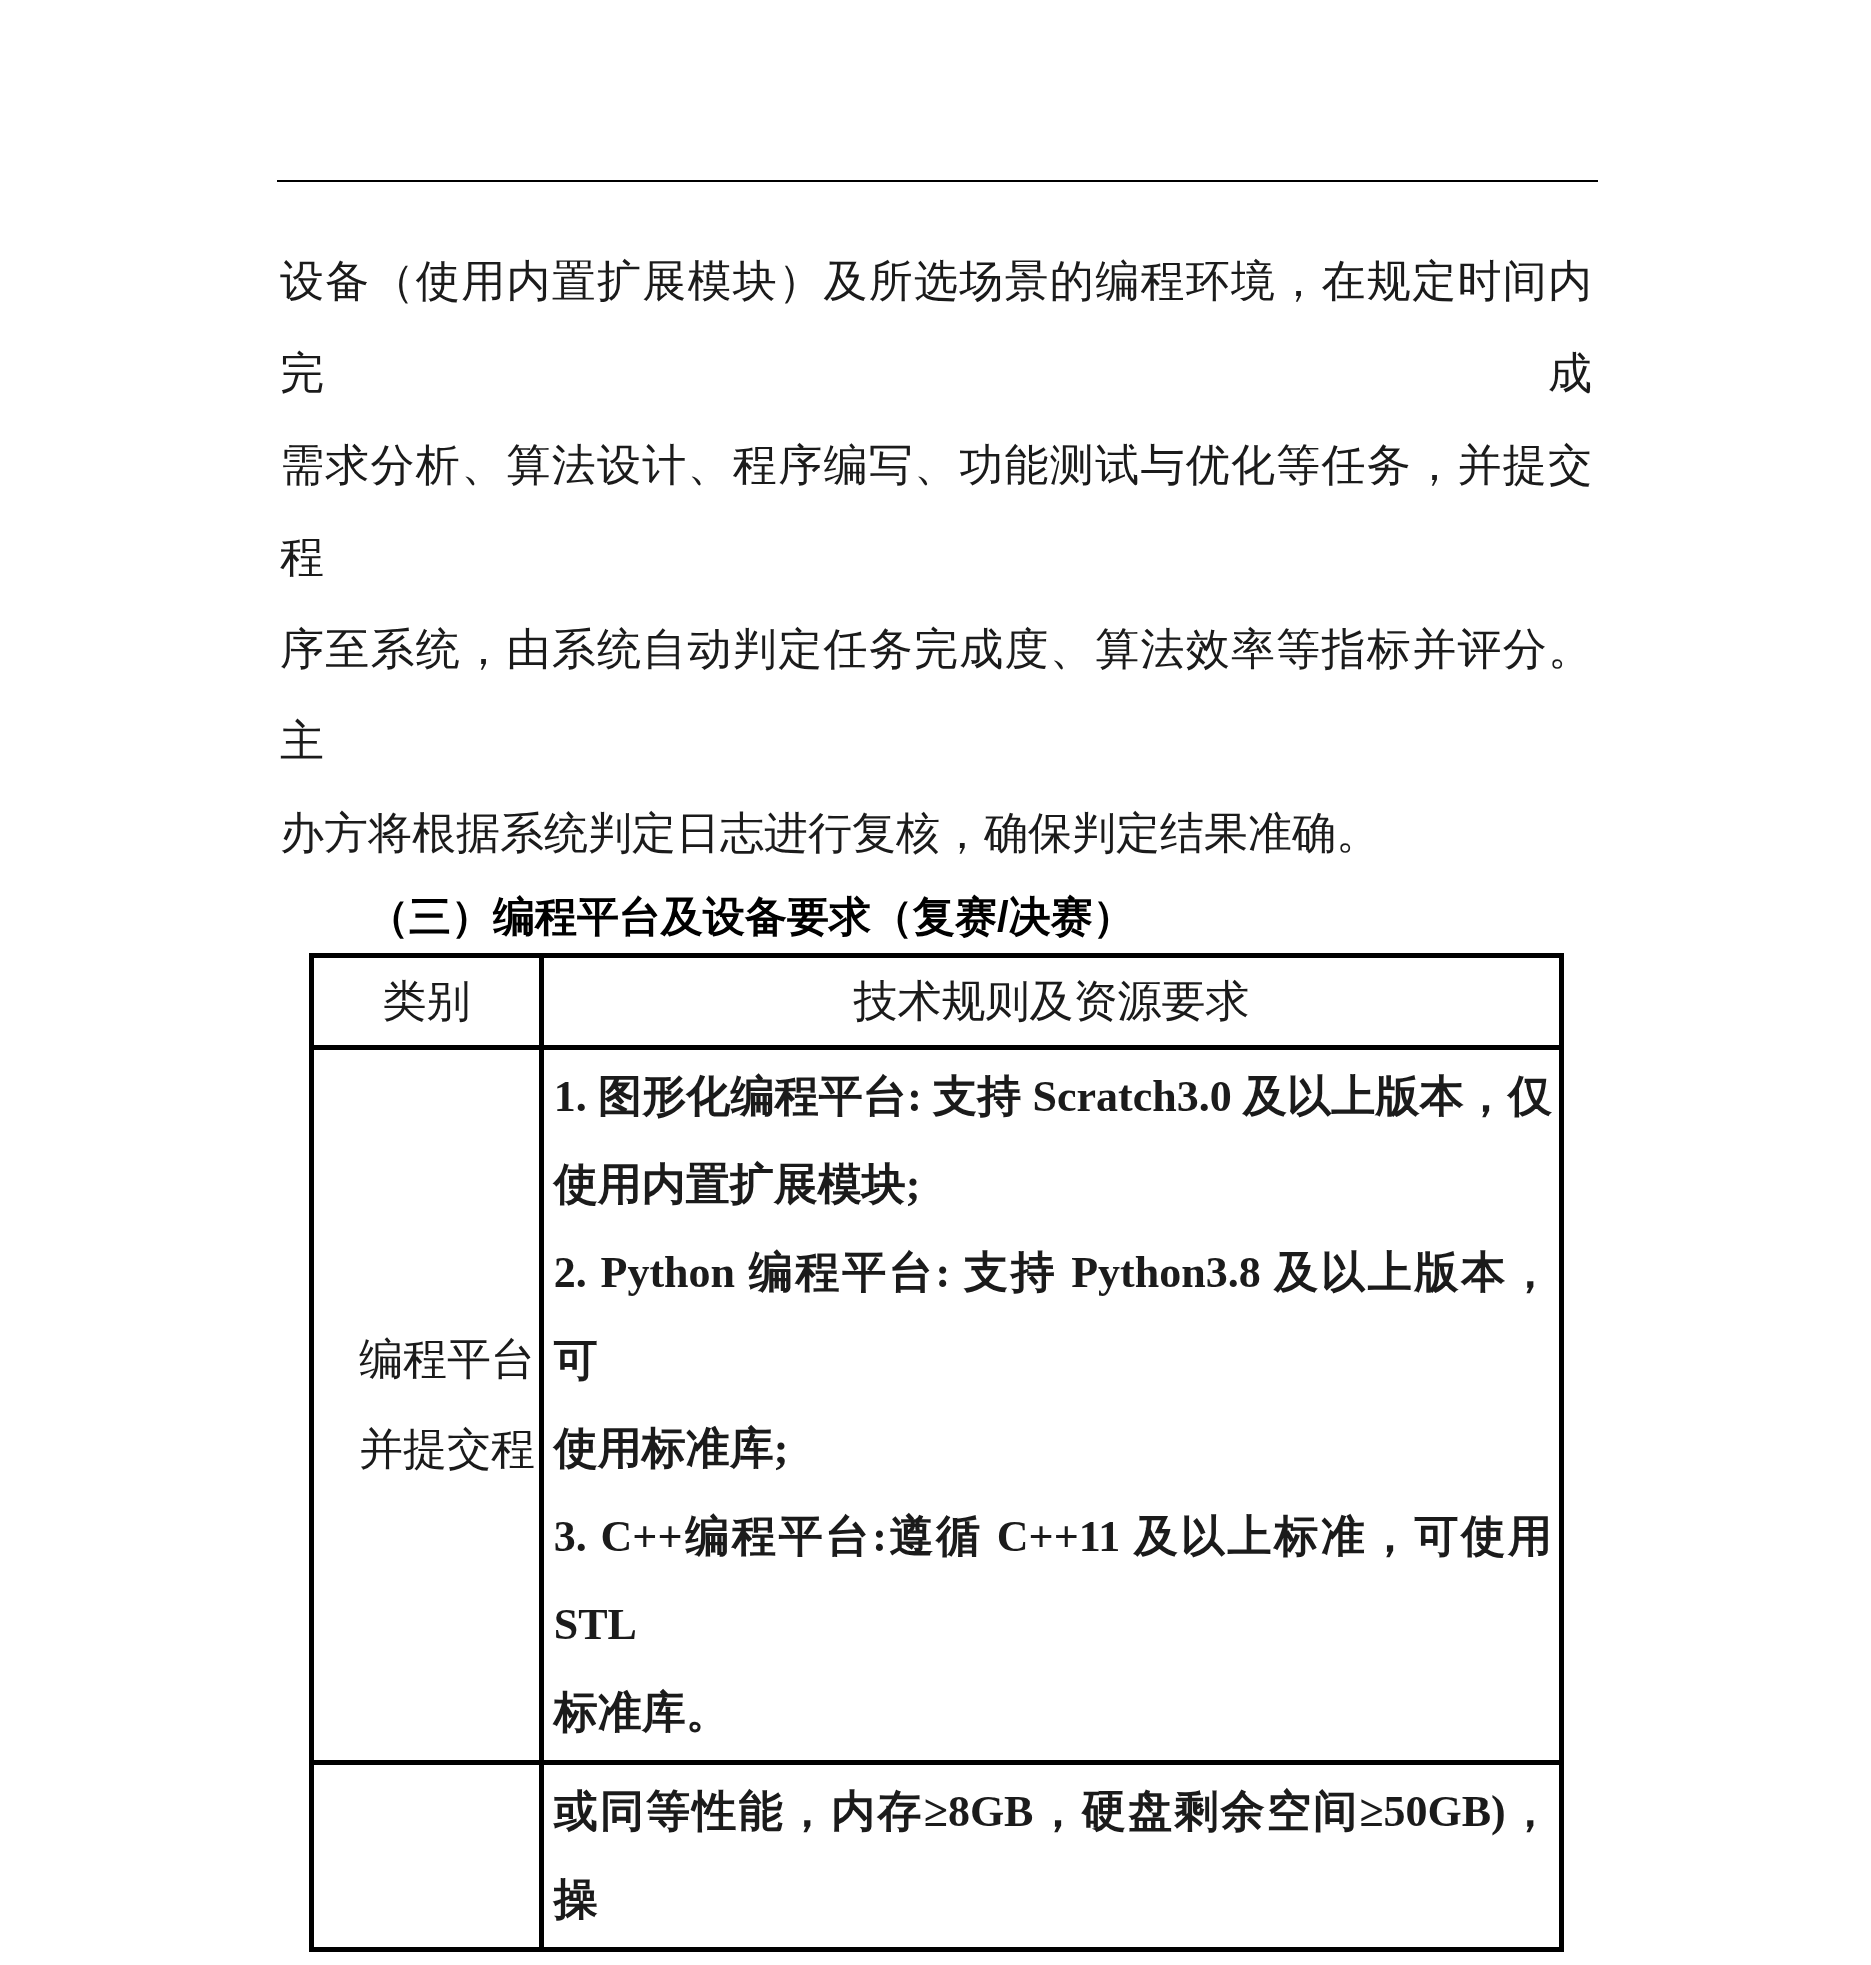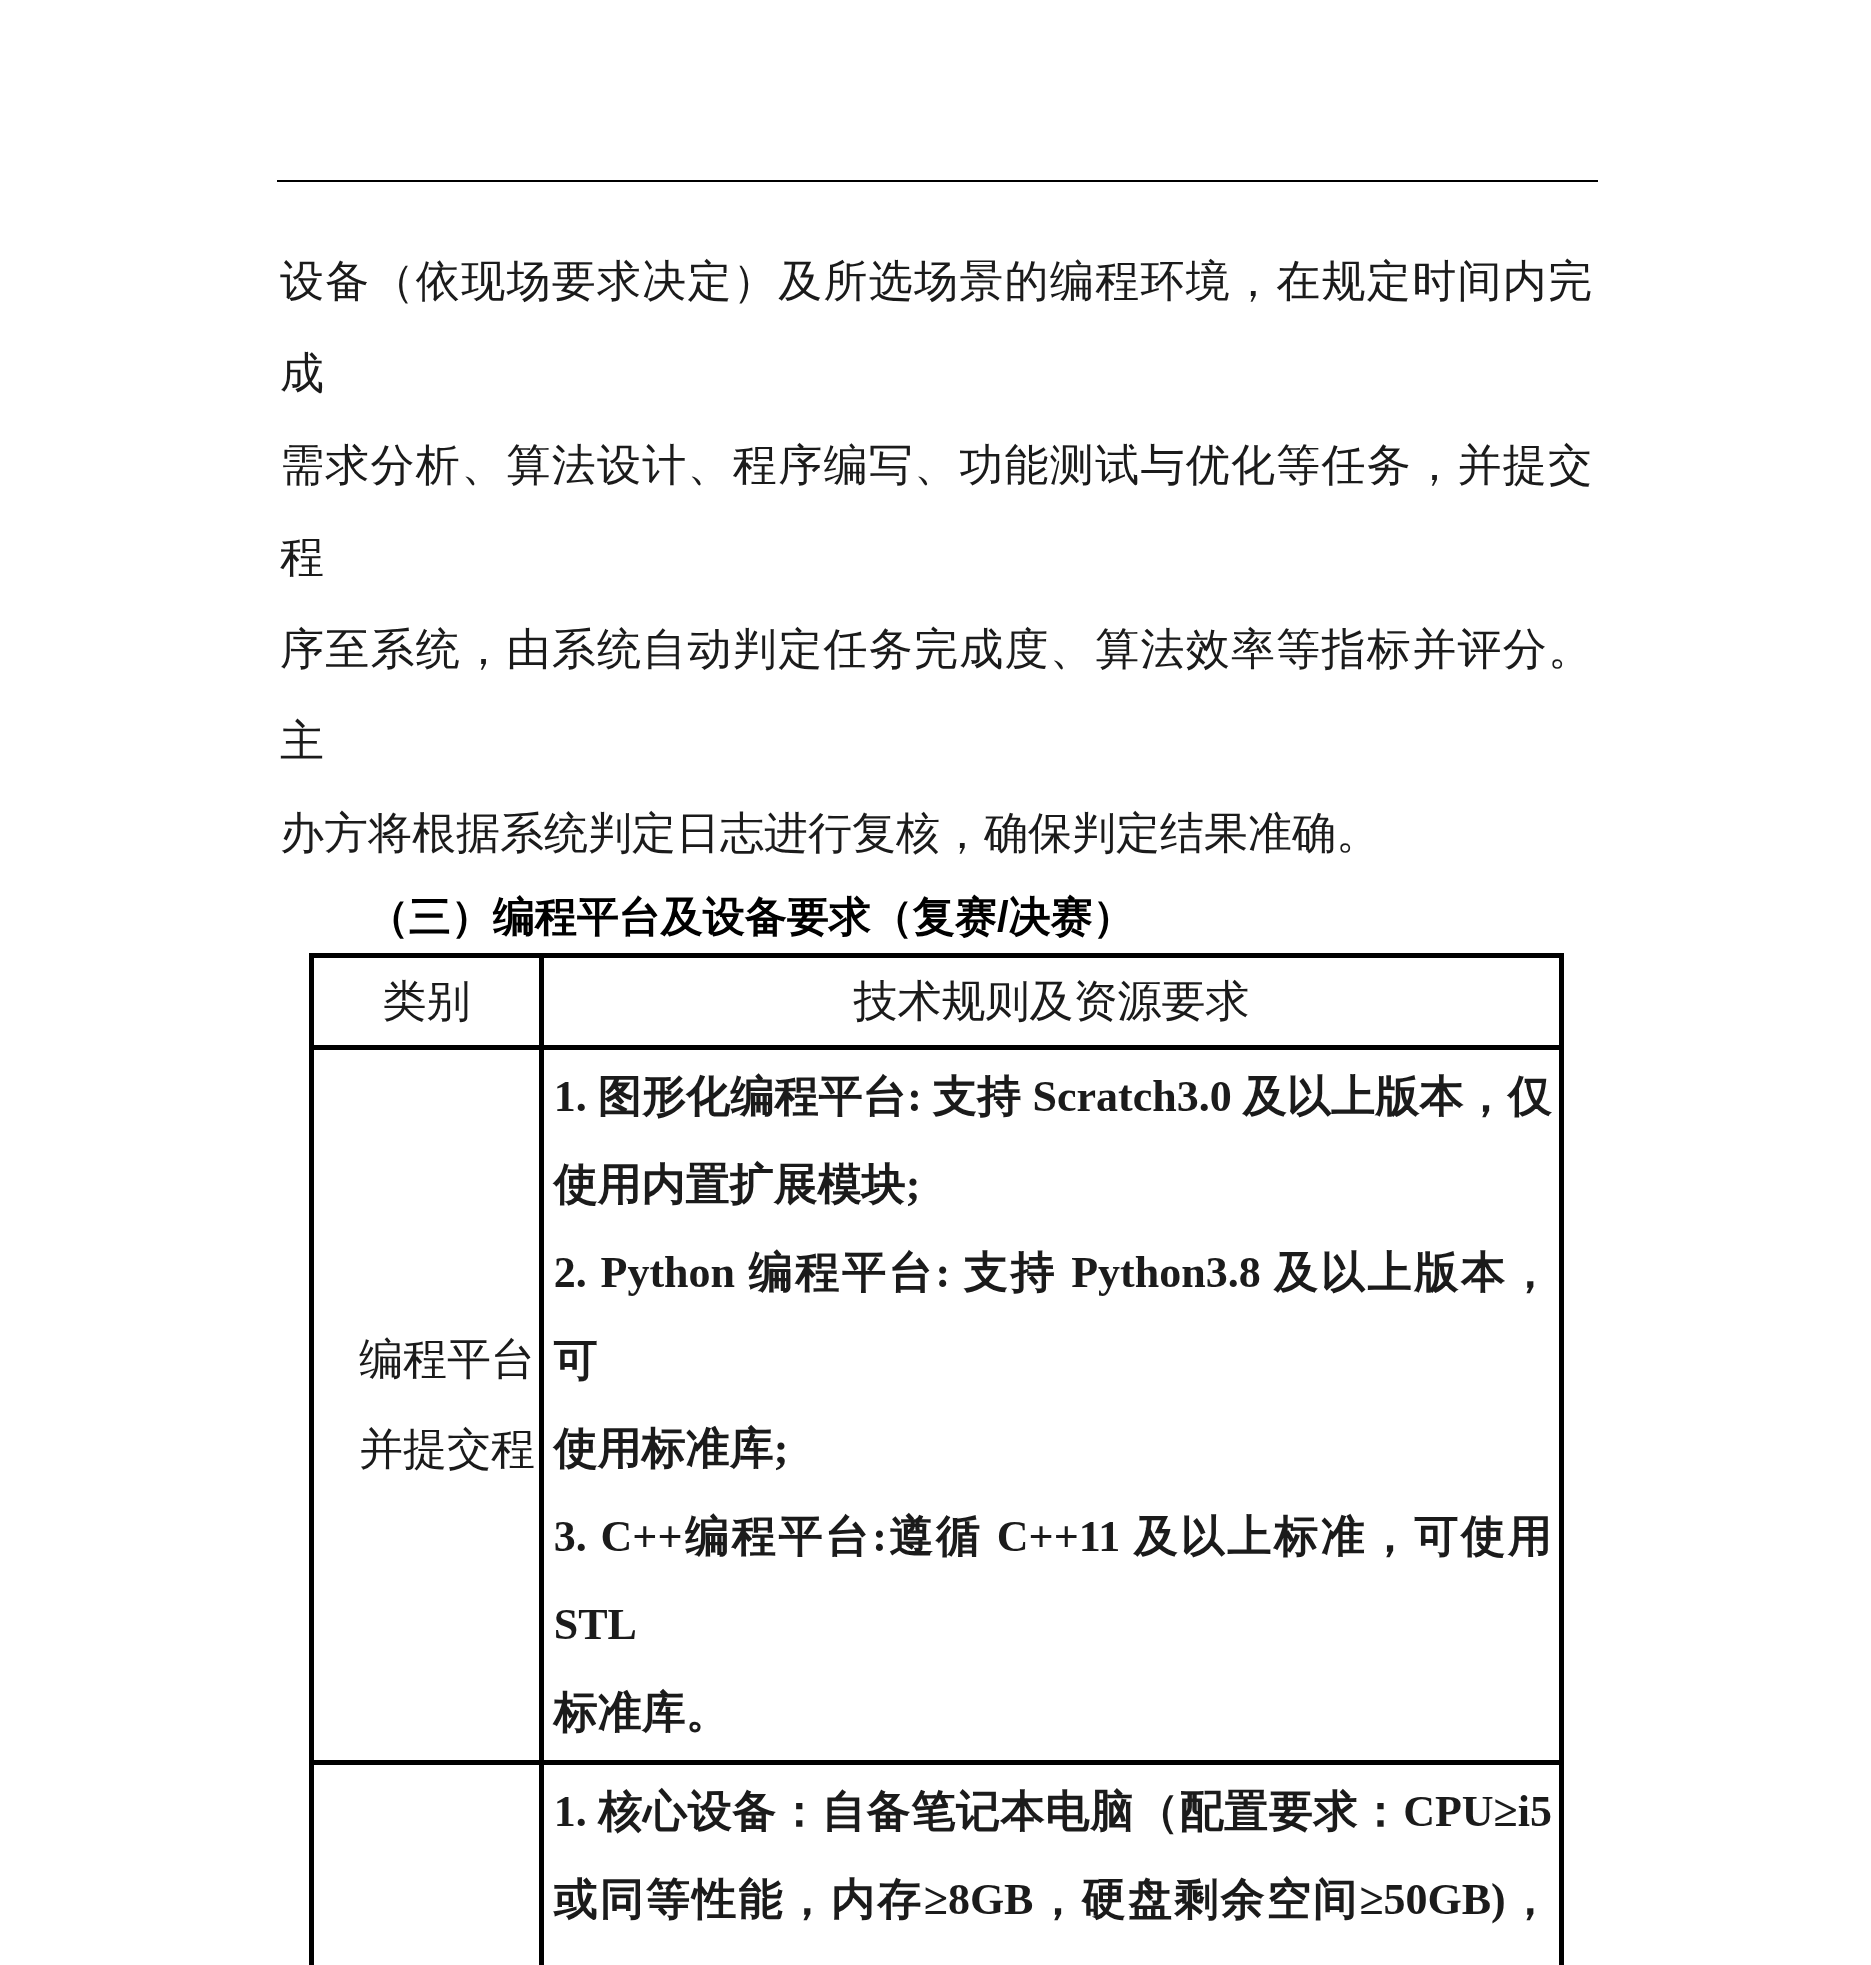--- a/index.html
+++ b/index.html
@@ -87,21 +87,21 @@
   }
 </style>
 </head>
 <body>
 
 <div class="header-rule"></div>
 
 <div class="content">
 
   <div class="para">
-      <div class="line fill">设备（依现场要求决定）及所选场景的编程环境，在规定时间内完成</div>
+      <div class="line fill">设备（使用内置扩展模块）及所选场景的编程环境，在规定时间内完成</div>
       <div class="line fill">需求分析、算法设计、程序编写、功能测试与优化等任务，并提交程</div>
       <div class="line fill">序至系统，由系统自动判定任务完成度、算法效率等指标并评分。主</div>
       <div class="line">办方将根据系统判定日志进行复核，确保判定结果准确。</div>
     </div>
 
   <h2 class="heading">（三）编程平台及设备要求（复赛/决赛）</h2>
 
   <table class="req-table">
     <colgroup>
       <col class="cat-col">
@@ -122,21 +122,20 @@
             <div class="line">使用内置扩展模块;</div>
             <div class="line fill">2. Python 编程平台: 支持 Python3.8 及以上版本，可</div>
             <div class="line">使用标准库;</div>
             <div class="line fill">3. C++编程平台:遵循 C++11 及以上标准，可使用 STL</div>
             <div class="line">标准库。</div>
           </td>
       </tr>
       <tr>
         <td class="cat-cell"></td>
         <td class="req-cell">
-            <div class="line fill">1. 核心设备：自备笔记本电脑（配置要求：CPU≥i5</div>
             <div class="line fill">或同等性能，内存≥8GB，硬盘剩余空间≥50GB)，操</div>
           </td>
       </tr>
     </tbody>
   </table>
 
 </div>
 
 
 </body></html>

